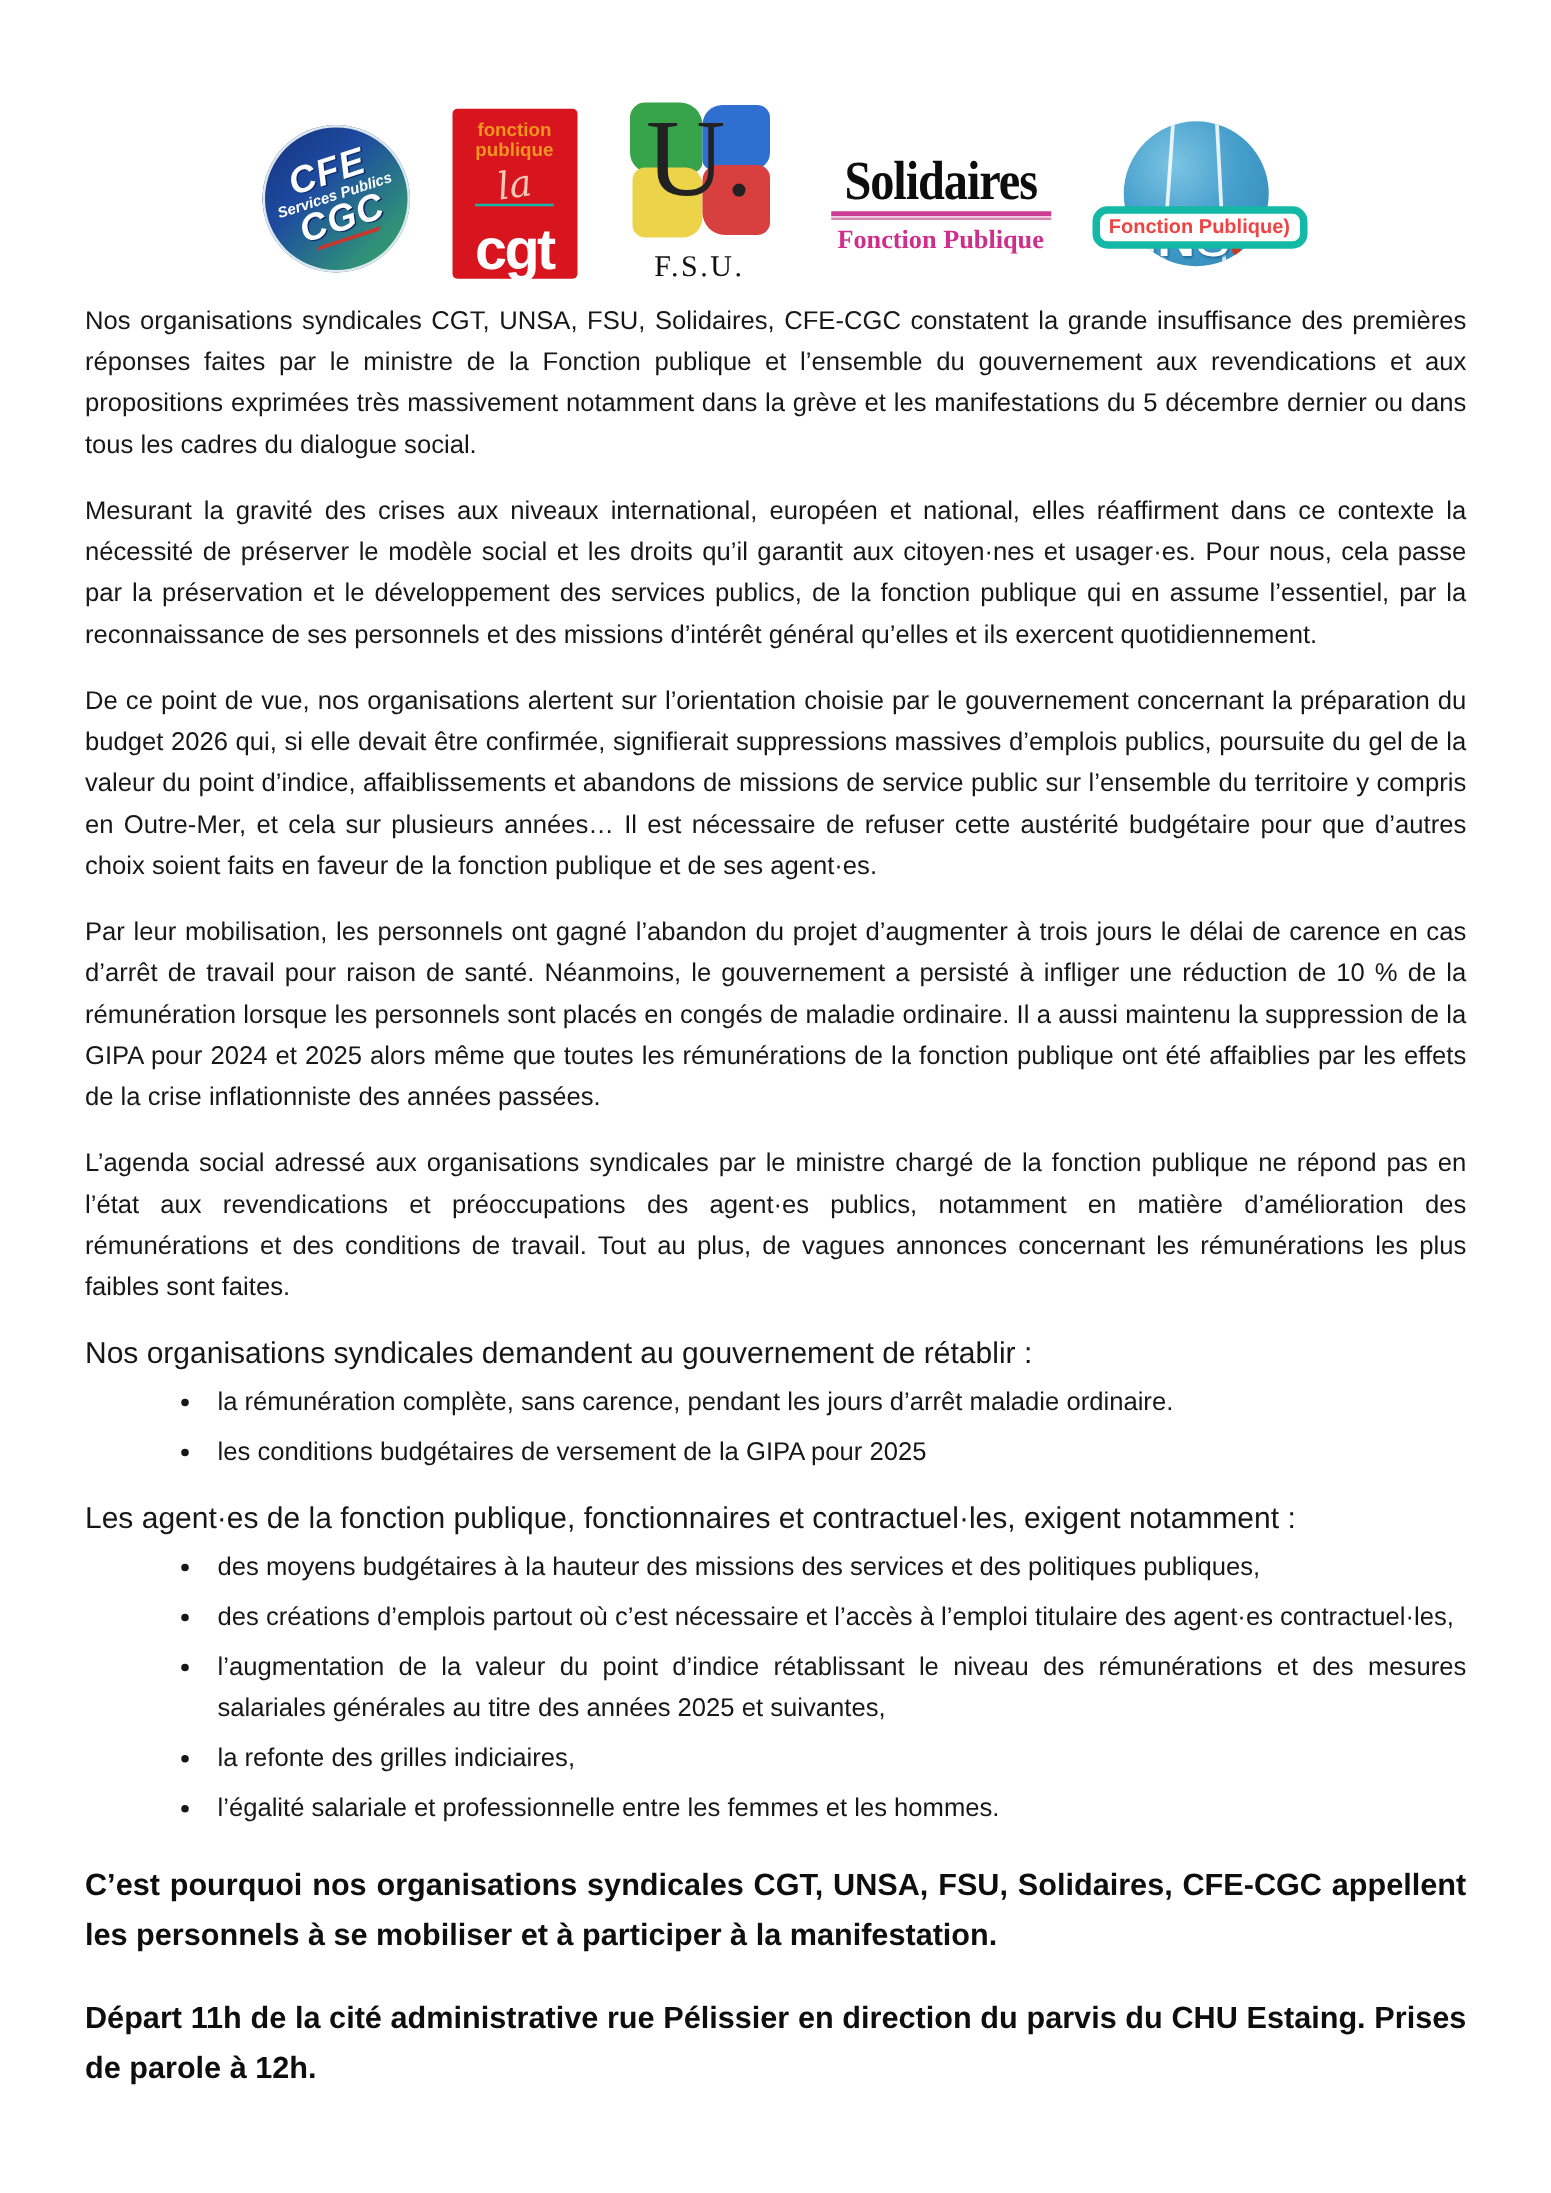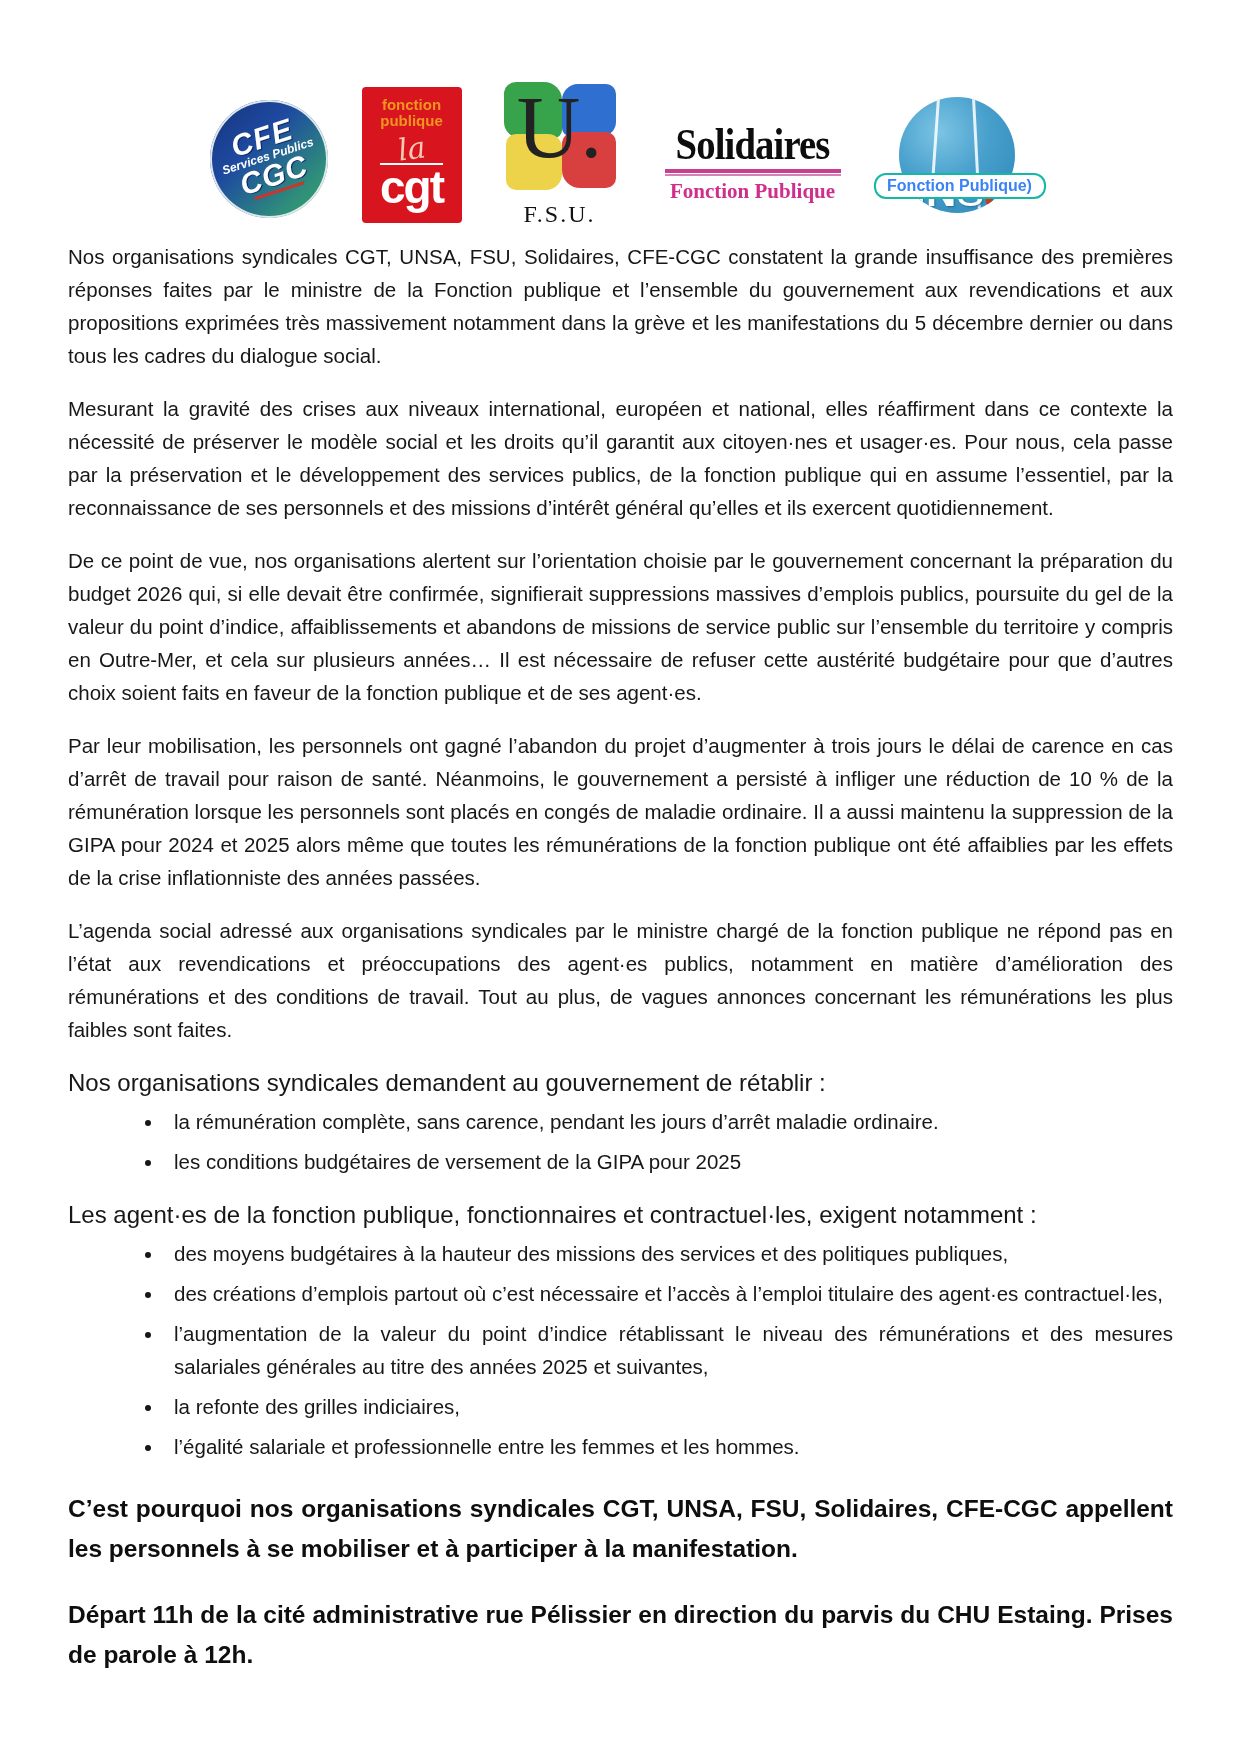--- a/index.html
+++ b/index.html
@@ -32,21 +32,21 @@
   .cfe-small { font-size:12px; font-weight:bold; font-style:italic; line-height:13px; }
   .cfe-underline { width:52px; height:3px; background:#c8372d; margin:2px auto 0; transform:skewX(-30deg); }
 
   
   .cgt-box {
     width:100px; height:136px; background:#d8141f; border-radius:4px;
     display:flex; flex-direction:column; align-items:center; padding-top:10px;
   }
   .cgt-fp { color:#f0961e; font-size:15px; font-weight:bold; line-height:16px; text-align:center; }
   .cgt-la { font-family:"DejaVu Serif", serif; font-style:italic; color:#f6c9b4; font-size:30px; line-height:28px; margin-top:6px; transform:rotate(-8deg); }
-  .cgt-acr { color:#ffffff; font-size:46px; font-weight:bold; letter-spacing:-2px; line-height:40px; margin-top:0; border-top:2px solid #ffffff; padding-top:2px; }
+  .cgt-acr { color:#ffffff; font-size:46px; font-weight:bold; letter-spacing:-2px; line-height:40px; margin-top:0; border-top:2px solid #14b8a6; padding-top:14px; }
 
   
   .fsu-wrap { width:128px; display:flex; flex-direction:column; align-items:center; }
   .fsu-art { position:relative; width:120px; height:108px; }
   .fsu-patch { position:absolute; }
   .fsu-green  { left:4px;  top:0;    width:58px; height:56px; background:#37a34a; border-radius:12px 18px 8px 16px; }
   .fsu-blue   { left:62px; top:2px;  width:54px; height:52px; background:#2e6fd0; border-radius:16px 10px 14px 8px; }
   .fsu-yellow { left:6px;  top:52px; width:56px; height:56px; background:#ecd34a; border-radius:10px 14px 16px 10px; }
   .fsu-red    { left:62px; top:50px; width:54px; height:56px; background:#d84040; border-radius:12px 10px 10px 18px; }
   .fsu-letter {
@@ -79,22 +79,22 @@
   }
   .unsa-circle::before { left:34px; transform:rotate(4deg); }
   .unsa-circle::after  { left:76px; transform:rotate(-3deg); }
   .unsa-letters { position:relative; z-index:2; font-weight:bold; line-height:1; white-space:nowrap; }
   .unsa-u { color:#fff; font-size:40px; text-shadow:0 0 3px #1e6globala; }
   .unsa-u, .unsa-n, .unsa-s { color:#ffffff; font-size:42px; text-shadow:1px 1px 2px #236d99; }
   .unsa-s { font-weight:normal; }
   .unsa-a { color:#c8391f; font-family:"DejaVu Serif", serif; font-style:italic; font-size:44px; }
   .unsa-band {
     position:absolute; bottom:14px; left:-8px; right:-14px; z-index:3;
-    background:#ffffff; border:2px solid #14b8a6; border-radius:12px;
-    font-size:16px; font-weight:bold; color:#3b82f6; text-align:center; line-height:20px;
+    background:#ffffff; border:6px solid #14b8a6; border-radius:12px;
+    font-size:16px; font-weight:bold; color:#ef4444; text-align:center; line-height:20px;
     padding:1px 2px;
   }
 
   
   .title { text-align:center; font-weight:bold; color:#0f0f0f; font-size:30px; line-height:39px; margin:12px 0 14px; }
   .body-text p.para {
     font-size:20.5px; line-height:33px; text-align:justify; margin-bottom:20px; color:#171717;
   }
   .list-intro { font-size:24px; line-height:33px; margin-bottom:6px; color:#171717; }
   ul.doc-list { list-style:disc; margin:0 0 20px 0; padding-left:96px; }

